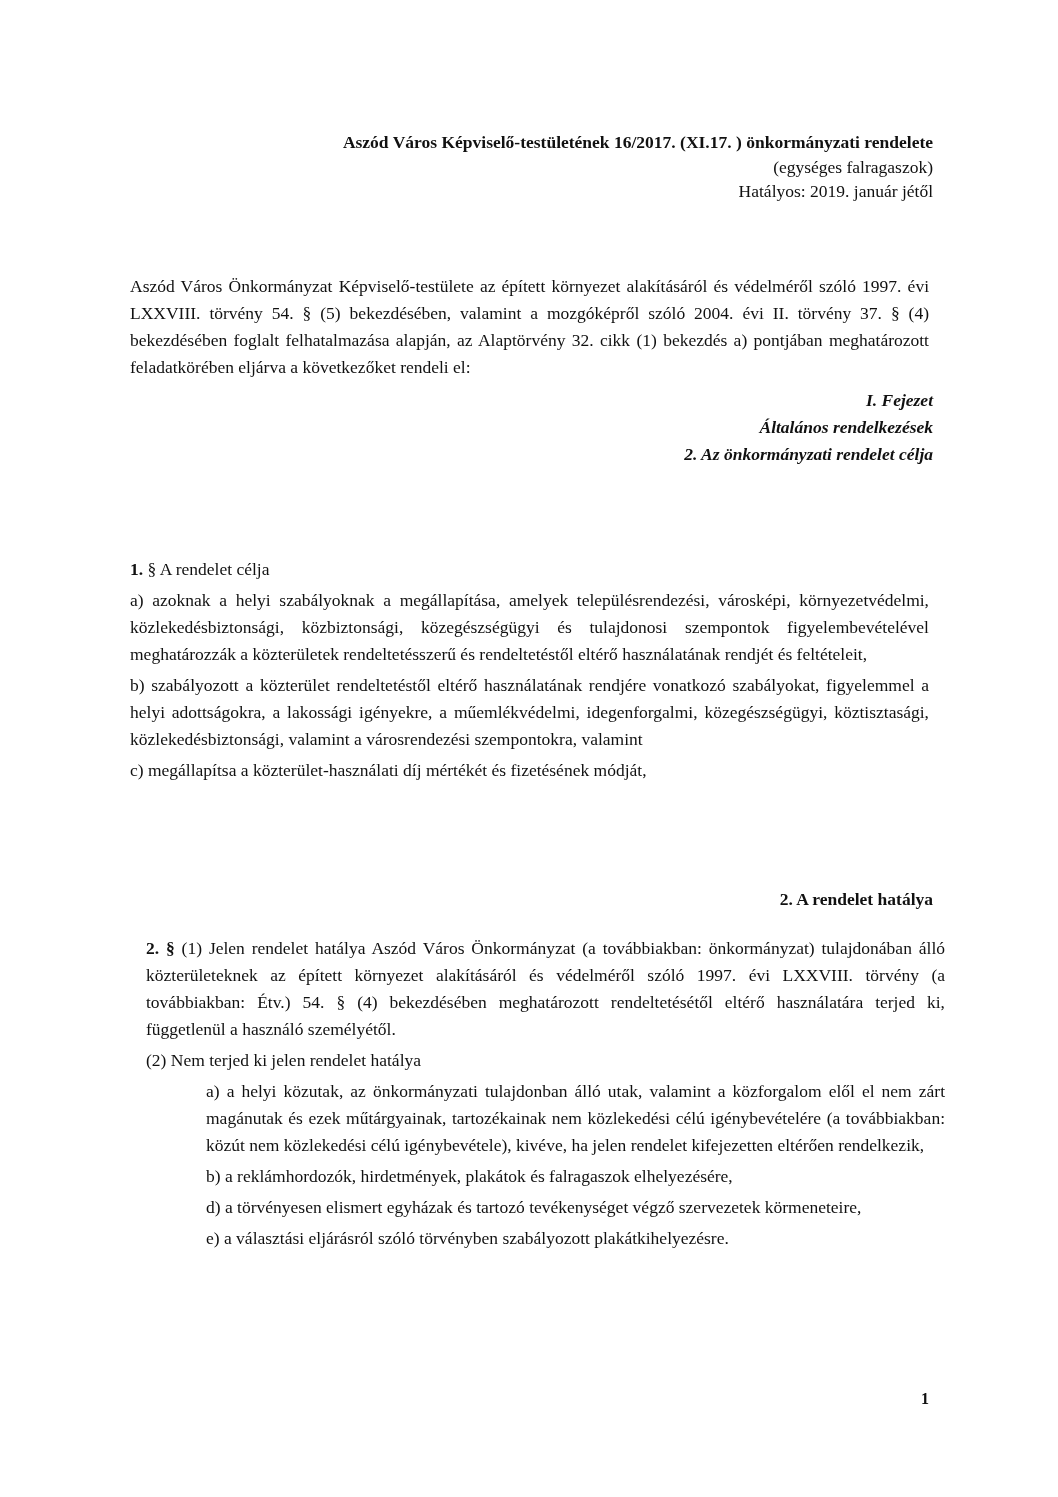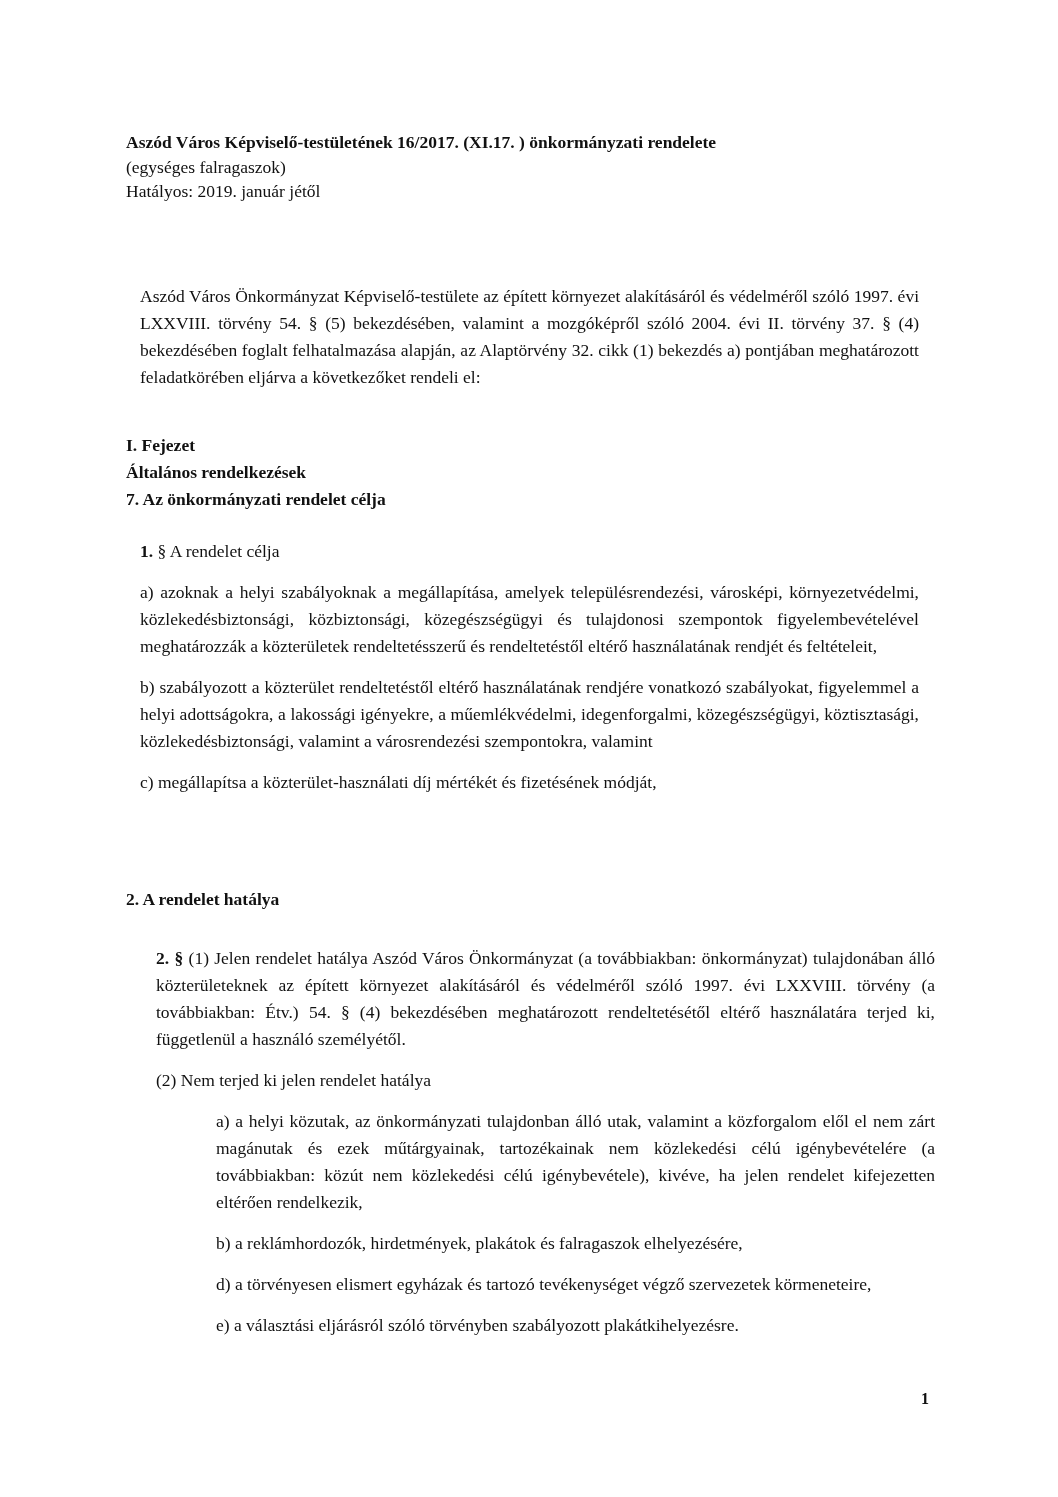--- a/index.html
+++ b/index.html
@@ -1,26 +1,26 @@
 <!DOCTYPE html>
 <html><head>
   <meta charset="utf-8">
   <style>
     html, body { margin:0; padding:0; background:#ffffff; }
     body { width:1058px; height:1497px; position:relative; overflow:hidden;
       font-family:"Liberation Serif","DejaVu Serif",serif; color:#111; }
     .page { position:absolute; left:126px; top:0; width:807px; }
-    .c { text-align:left; font-size:17.5px; line-height:24.5px; }
+    .c { text-align:right; font-size:17.5px; line-height:24.5px; }
     .b { font-weight:bold; }
-    p { margin:14px; font-size:17.5px; line-height:27px; text-align:justify; }
+    p { margin:4px; font-size:17.5px; line-height:27px; text-align:justify; }
     .title-block { position:absolute; top:130px; left:0; width:807px; }
     .intro { position:absolute; top:269px; left:0; width:807px; }
-    .ch-block { position:absolute; top:432px; left:0; width:807px; }
+    .ch-block { position:absolute; top:387px; left:0; width:807px;font-style:italic; }
     .ch-block .c { line-height:27px; }
-    .s1 { position:absolute; top:524px; left:0; width:807px; }
+    .s1 { position:absolute; top:552px; left:0; width:807px; }
     .h2 { position:absolute; top:887px; left:0; width:807px; }
     .s2 { position:absolute; top:931px; left:16px; width:807px; }
     .ind { margin-left:60px; }
     .ind p { margin-bottom:0; }
     .pgnum { position:absolute; left:921px; top:1390px; font-size:16px; font-weight:bold; }
     .last { text-align:left; }
   </style>
 </head>
 <body>
 
@@ -32,21 +32,21 @@
     <div class="c">Hatályos: 2019. január jétől</div>
   </div>
 
   <div class="intro">
     <p>Aszód Város Önkormányzat Képviselő-testülete az épített környezet alakításáról és védelméről szóló 1997. évi LXXVIII. törvény 54. § (5) bekezdésében, valamint a mozgóképről szóló 2004. évi II. törvény 37. § (4) bekezdésében foglalt felhatalmazása alapján, az Alaptörvény 32. cikk (1) bekezdés a) pontjában meghatározott feladatkörében eljárva a következőket rendeli el:</p>
   </div>
 
   <div class="ch-block">
     <div class="c b">I. Fejezet</div>
     <div class="c b">Általános rendelkezések</div>
-    <div class="c b">7. Az önkormányzati rendelet célja</div>
+    <div class="c b">2. Az önkormányzati rendelet célja</div>
   </div>
 
   <div class="s1">
     <p class="last"><span class="b">1.</span><span> § A rendelet célja</span></p>
     <p>a) azoknak a helyi szabályoknak a megállapítása, amelyek településrendezési, városképi, környezetvédelmi, közlekedésbiztonsági, közbiztonsági, közegészségügyi és tulajdonosi szempontok figyelembevételével meghatározzák a közterületek rendeltetésszerű és rendeltetéstől eltérő használatának rendjét és feltételeit,</p>
     <p>b) szabályozott a közterület rendeltetéstől eltérő használatának rendjére vonatkozó szabályokat, figyelemmel a helyi adottságokra, a lakossági igényekre, a műemlékvédelmi, idegenforgalmi, közegészségügyi, köztisztasági, közlekedésbiztonsági, valamint a városrendezési szempontokra, valamint</p>
     <p class="last">c) megállapítsa  a közterület-használati díj mértékét és fizetésének módját,</p>
   </div>
 
   <div class="h2">

